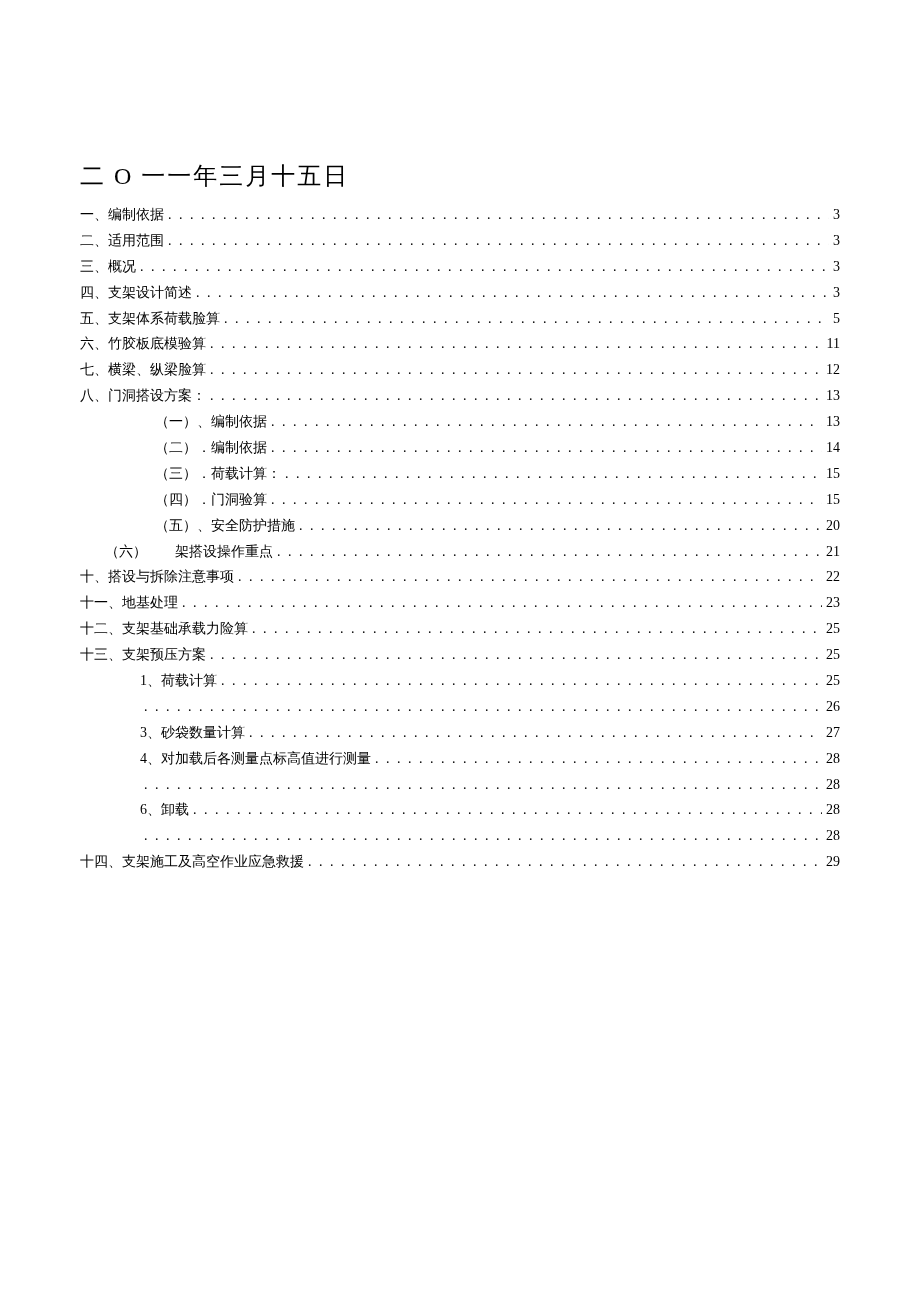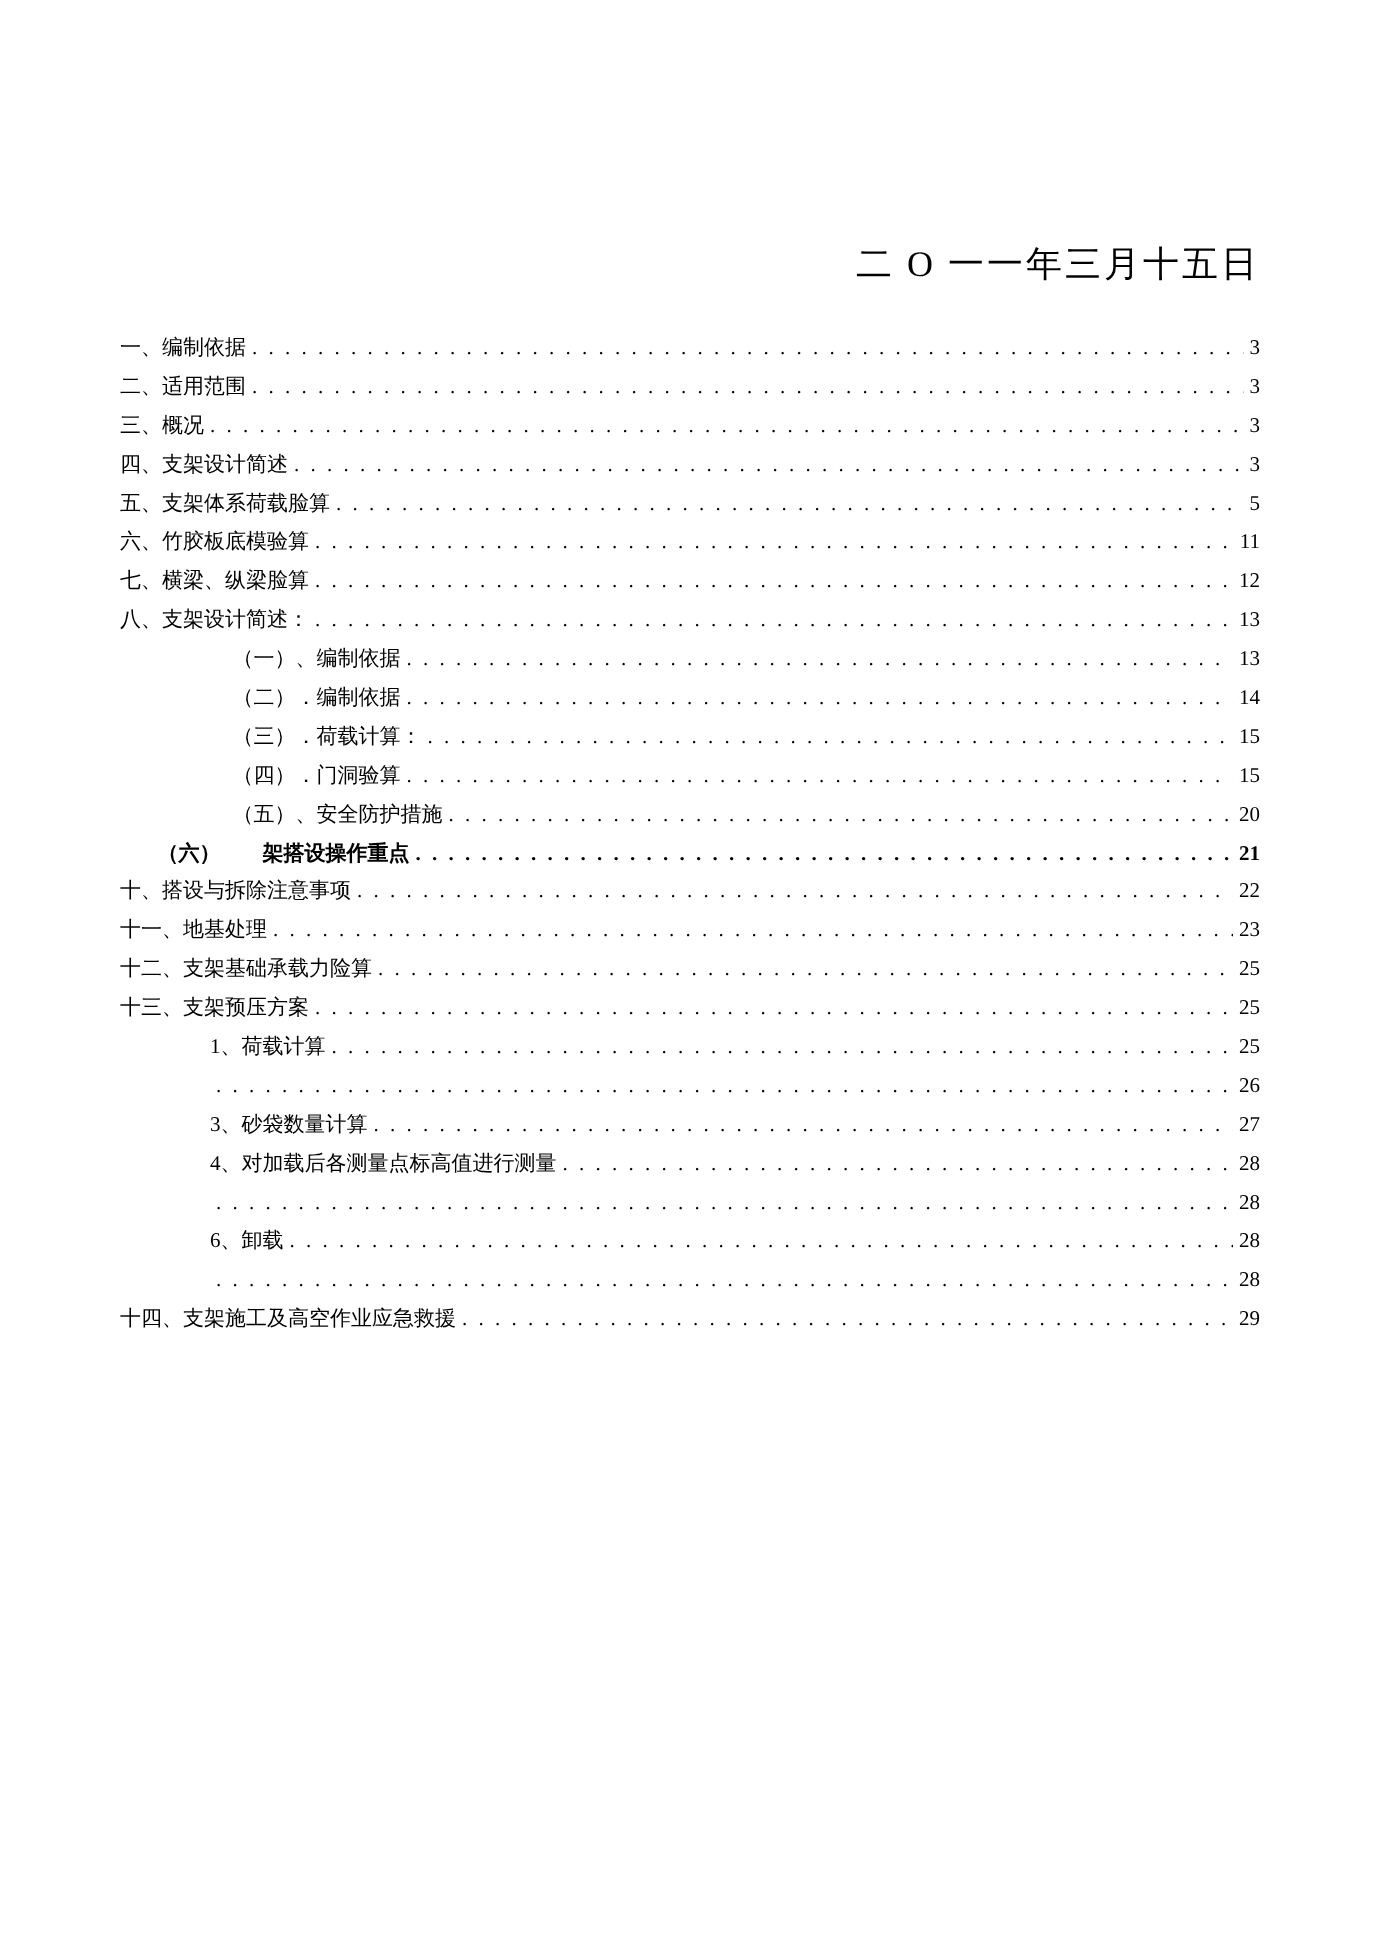--- a/index.html
+++ b/index.html
@@ -11,24 +11,24 @@
       background: #ffffff;
       width: 920px;
       height: 1301px;
       font-family: "SimSun", "宋体", serif;
       position: relative;
     }
     .page {
       padding: 160px 80px 0 80px;
     }
     .title {
-      text-align: right;
+      text-align: left;
       font-size: 24px;
       font-weight: normal;
-      margin-bottom: 28px;
+      margin-bottom: 10px;
       letter-spacing: 2px;
     }
     .toc-line {
       display: flex;
       align-items: baseline;
       font-size: 14px;
       line-height: 1.85;
       color: #000;
     }
     .toc-label {
@@ -48,21 +48,20 @@
       flex-shrink: 0;
     }
     .indent-1 {
       padding-left: 75px;
     }
     .indent-2 {
       padding-left: 60px;
     }
     .indent-six {
       padding-left: 25px;
-      font-weight: bold;
     }
   </style>
 </head>
 <body>
 
 <div class="page">
   <h1 class="title">二 O 一一年三月十五日</h1>
   <div id="toc-container">
       <div class="toc-line ">
         <span class="toc-label">一、编制依据</span>
@@ -93,21 +92,21 @@
         <span class="toc-label">六、竹胶板底模验算</span>
         <span class="toc-dots">. . . . . . . . . . . . . . . . . . . . . . . . . . . . . . . . . . . . . . . . . . . . . . . . . . . . . . . . . . . . . . . . . . . . . . . . . . . . . . . . . . . . . . . . . . . . . . . . . . . . . . . . . . . . . . . . . . . . . . . . . . . . . . . . . . . . . . . . . . . . . . . . . . . . . . . . . . . . . . . . . . . . . . . . . . . . . . . . . . . . . . . . . . . . . . . . . . . . . . . . </span>
         <span class="toc-page">11</span>
       </div>
       <div class="toc-line ">
         <span class="toc-label">七、横梁、纵梁脸算</span>
         <span class="toc-dots">. . . . . . . . . . . . . . . . . . . . . . . . . . . . . . . . . . . . . . . . . . . . . . . . . . . . . . . . . . . . . . . . . . . . . . . . . . . . . . . . . . . . . . . . . . . . . . . . . . . . . . . . . . . . . . . . . . . . . . . . . . . . . . . . . . . . . . . . . . . . . . . . . . . . . . . . . . . . . . . . . . . . . . . . . . . . . . . . . . . . . . . . . . . . . . . . . . . . . . . . </span>
         <span class="toc-page">12</span>
       </div>
       <div class="toc-line ">
-        <span class="toc-label">八、支架设计简述：</span>
+        <span class="toc-label">八、门洞搭设方案：</span>
         <span class="toc-dots">. . . . . . . . . . . . . . . . . . . . . . . . . . . . . . . . . . . . . . . . . . . . . . . . . . . . . . . . . . . . . . . . . . . . . . . . . . . . . . . . . . . . . . . . . . . . . . . . . . . . . . . . . . . . . . . . . . . . . . . . . . . . . . . . . . . . . . . . . . . . . . . . . . . . . . . . . . . . . . . . . . . . . . . . . . . . . . . . . . . . . . . . . . . . . . . . . . . . . . . . </span>
         <span class="toc-page">13</span>
       </div>
       <div class="toc-line indent-1">
         <span class="toc-label">（一）、编制依据</span>
         <span class="toc-dots">. . . . . . . . . . . . . . . . . . . . . . . . . . . . . . . . . . . . . . . . . . . . . . . . . . . . . . . . . . . . . . . . . . . . . . . . . . . . . . . . . . . . . . . . . . . . . . . . . . . . . . . . . . . . . . . . . . . . . . . . . . . . . . . . . . . . . . . . . . . . . . . . . . . . . . . . . . . . . . . . . . . . . . . . . . . . . . . . . . . . . . . . . . . . . . . . . . . . . . . . </span>
         <span class="toc-page">13</span>
       </div>
       <div class="toc-line indent-1">
         <span class="toc-label">（二）．编制依据</span>

